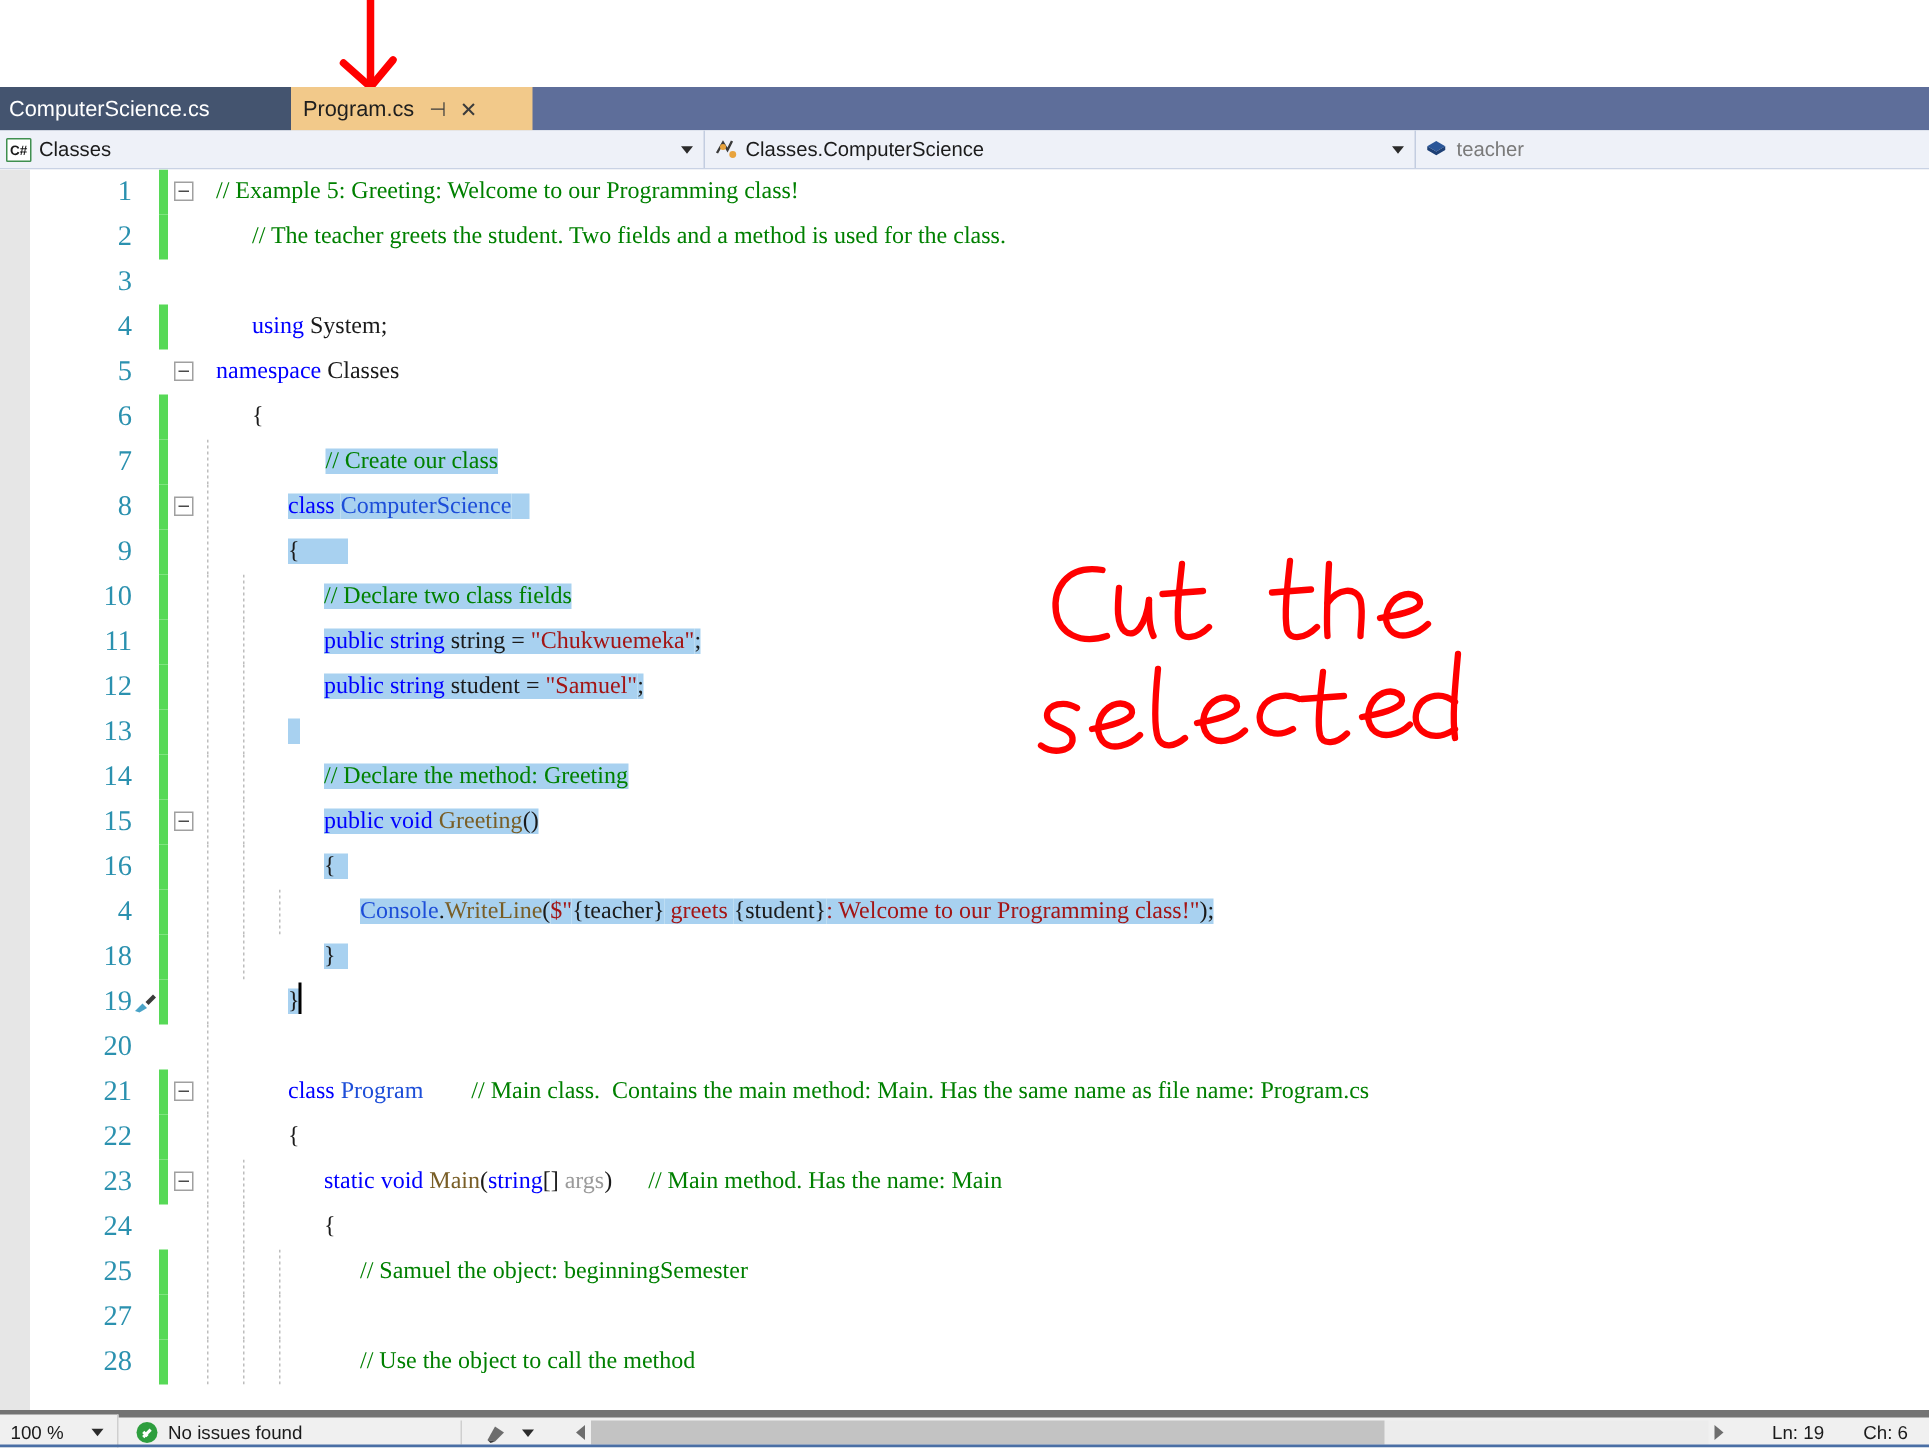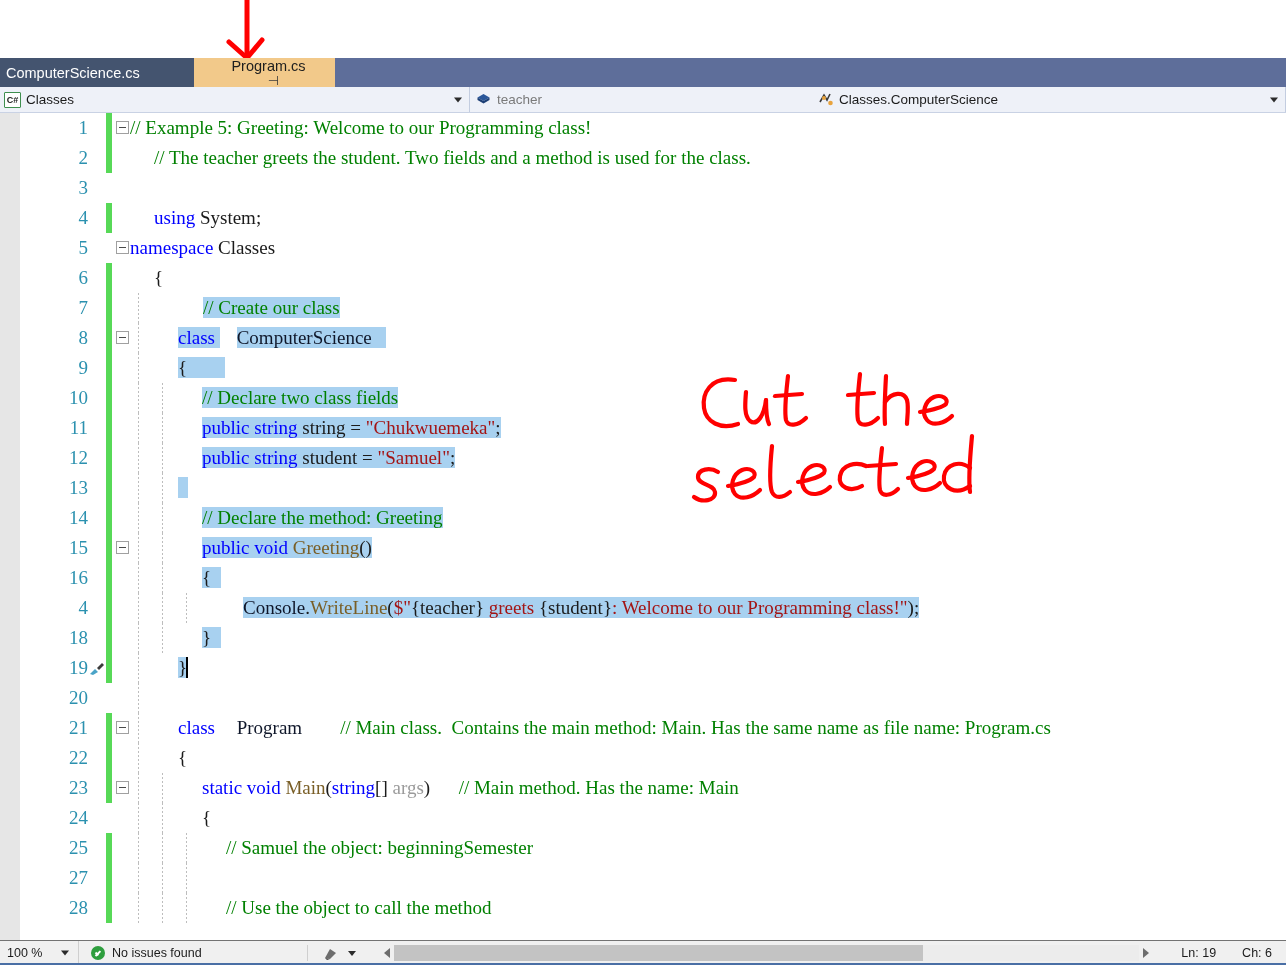--- a/index.html
+++ b/index.html
@@ -15,21 +15,21 @@
   .arrow-svg{position:absolute;left:215px;top:0px;}
 
   
   .tabbar{position:absolute;left:0;top:58px;width:1286px;height:29px;background:#5e6e9a;}
   .tab{
     position:absolute;top:0;height:29px;box-sizing:border-box;
     display:flex;align-items:center;font-size:14.5px;
   }
   .tab.inactive{left:0;width:194px;color:#ffffff;padding-left:6px;background:#44546f;}
   .tab.active{
-    left:194px;width:141px;background:#f2c98a;color:#1e1e1e;padding-left:8px;flex-direction:column;
+    left:194px;width:161px;background:#f2c98a;color:#1e1e1e;padding-left:8px;
   }
   .tab .tlabel{white-space:nowrap;}
   .tab .tpin{margin-left:10px;font-size:13px;color:#3b3b3b;line-height:1;}
   .tab .tclose{margin-left:9px;font-size:14px;color:#3b3b3b;line-height:1;}
 
   
   .navbar{position:absolute;left:0;top:87px;width:1286px;height:26px;background:#eef1f8;border-bottom:1px solid #c9d2e4;box-sizing:border-box;display:flex;}
   .navcell{
     position:relative;height:25px;box-sizing:border-box;display:flex;align-items:center;
     background:#eef1f8;border-right:1px solid #c3cde0;font-size:13.5px;color:#1b1b1b;
@@ -62,37 +62,37 @@
   .fold{
     position:absolute;left:96px;top:8px;width:13px;height:13px;border:1px solid #a0a0a0;background:#ffffff;
     box-sizing:border-box;
   }
   .fold:before{content:"";position:absolute;left:2px;top:5px;width:7px;height:1px;background:#4a4a4a;}
   .guide{position:absolute;top:0;width:1px;height:30px;
     background-image:linear-gradient(to bottom,#bdbdbd 50%,transparent 50%);background-size:1px 4px;}
 
   .code{
     position:absolute;left:110px;top:0;height:30px;line-height:30px;white-space:pre;
-    font-family:"Liberation Serif", serif;font-size:19px;color:#1b1b1b;
+    font-family:"Liberation Serif", serif;font-size:16px;color:#1b1b1b;padding-left:14px;
   }
   .sel{background:#a8d1f0;}
   .kw{color:#0000ff;}
-  .type{color:#0f172a;margin-left:17px;}
+  .type{color:#1d4ed8;}
   .cmt{color:#008000;}
   .str{color:#a31515;}
   .meth{color:#795e26;}
   .param{color:#9b9b9b;}
   .plain{color:#1b1b1b;}
   .caret{display:inline-block;width:2px;height:21px;background:#000;vertical-align:-4px;margin-left:-1px;}
 
   
   .hand{position:absolute;left:680px;top:255px;pointer-events:none;}
 
   
-  .status{position:absolute;left:0;top:940px;width:1286px;height:25px;background:#f0f0f0;border-top:1px solid #737373;box-sizing:border-box;display:flex;align-items:center;}
+  .status{position:absolute;left:0;top:940px;width:1286px;height:25px;background:#f0f0f0;border-top:5px solid #737373;box-sizing:border-box;display:flex;align-items:center;}
   .zoombox{width:78px;height:24px;display:flex;align-items:center;border-right:1px solid #cfcfcf;position:relative;background:#f0f0f0;}
   .zoombox .zt{font-size:12.5px;color:#1b1b1b;padding-left:7px;}
   .zcaret{position:absolute;right:9px;top:50%;transform:translateY(-50%);width:0;height:0;
     border-left:4px solid transparent;border-right:4px solid transparent;border-top:5px solid #2b2b2b;}
   .issues{display:flex;align-items:center;padding-left:12px;width:228px;box-sizing:border-box;}
   .okdot{width:14px;height:14px;border-radius:50%;background:#2e9e3e;margin-right:7px;position:relative;flex:0 0 auto;}
   .okdot:after{content:"";position:absolute;left:3.5px;top:6.5px;width:4px;height:1.8px;background:#fff;transform:rotate(45deg);}
   .okdot:before{content:"";position:absolute;left:5.5px;top:3.5px;width:1.8px;height:7px;background:#fff;transform:rotate(45deg);}
   .issues .it{font-size:12.5px;color:#1b1b1b;}
   .seldiv{width:1px;height:16px;background:#cfcfcf;}
@@ -131,40 +131,40 @@
   </div>
 
   <div class="navbar">
     <div class="navcell c1">
       <span class="nav-ico">
           <span class="cs-ico">C#</span>
         </span>
       <span class="navtxt">Classes</span>
       <span class="navcaret"></span>
     </div>
-    <div class="navcell c3">
-      <span class="nav-ico">
-        <svg width="15" height="13" viewBox="0 0 15 13">
-          <path d="M7.5 1 L13.5 4.5 L7.5 8 L1.5 4.5 Z" fill="#2a5699"></path>
-          <path d="M1.5 4.5 L1.5 7 L7.5 10.5 L13.5 7 L13.5 4.5 L7.5 8 Z" fill="#1d3f75"></path>
-        </svg>
-      </span>
-      <span class="navtxt">teacher</span>
-    </div>
     <div class="navcell c2">
       <span class="nav-ico">
         <svg width="16" height="14" viewBox="0 0 16 14">
           <path d="M2 9 L6 2 L9 7 L12 1" stroke="#3b3b3b" stroke-width="1.6" fill="none"></path>
           <circle cx="12.5" cy="10" r="2.3" fill="#e8a33d"></circle>
           <circle cx="6" cy="5" r="2" fill="#e8a33d"></circle>
         </svg>
       </span>
       <span class="navtxt">Classes.ComputerScience</span>
       <span class="navcaret"></span>
     </div>
+    <div class="navcell c3">
+      <span class="nav-ico">
+        <svg width="15" height="13" viewBox="0 0 15 13">
+          <path d="M7.5 1 L13.5 4.5 L7.5 8 L1.5 4.5 Z" fill="#2a5699"></path>
+          <path d="M1.5 4.5 L1.5 7 L7.5 10.5 L13.5 7 L13.5 4.5 L7.5 8 Z" fill="#1d3f75"></path>
+        </svg>
+      </span>
+      <span class="navtxt">teacher</span>
+    </div>
   </div>
 
   <div class="editor">
     <div class="indmargin"></div>
     <div class="codearea" id="codearea">
         <div class="row">
           <div class="lnum">1</div>
           <div class="chgbar chg-green"></div>
           <div class="fold"></div>
           <div class="code" style="left: 110px;"><span class="cmt">// Example 5: Greeting: Welcome to our Programming class!</span></div>

